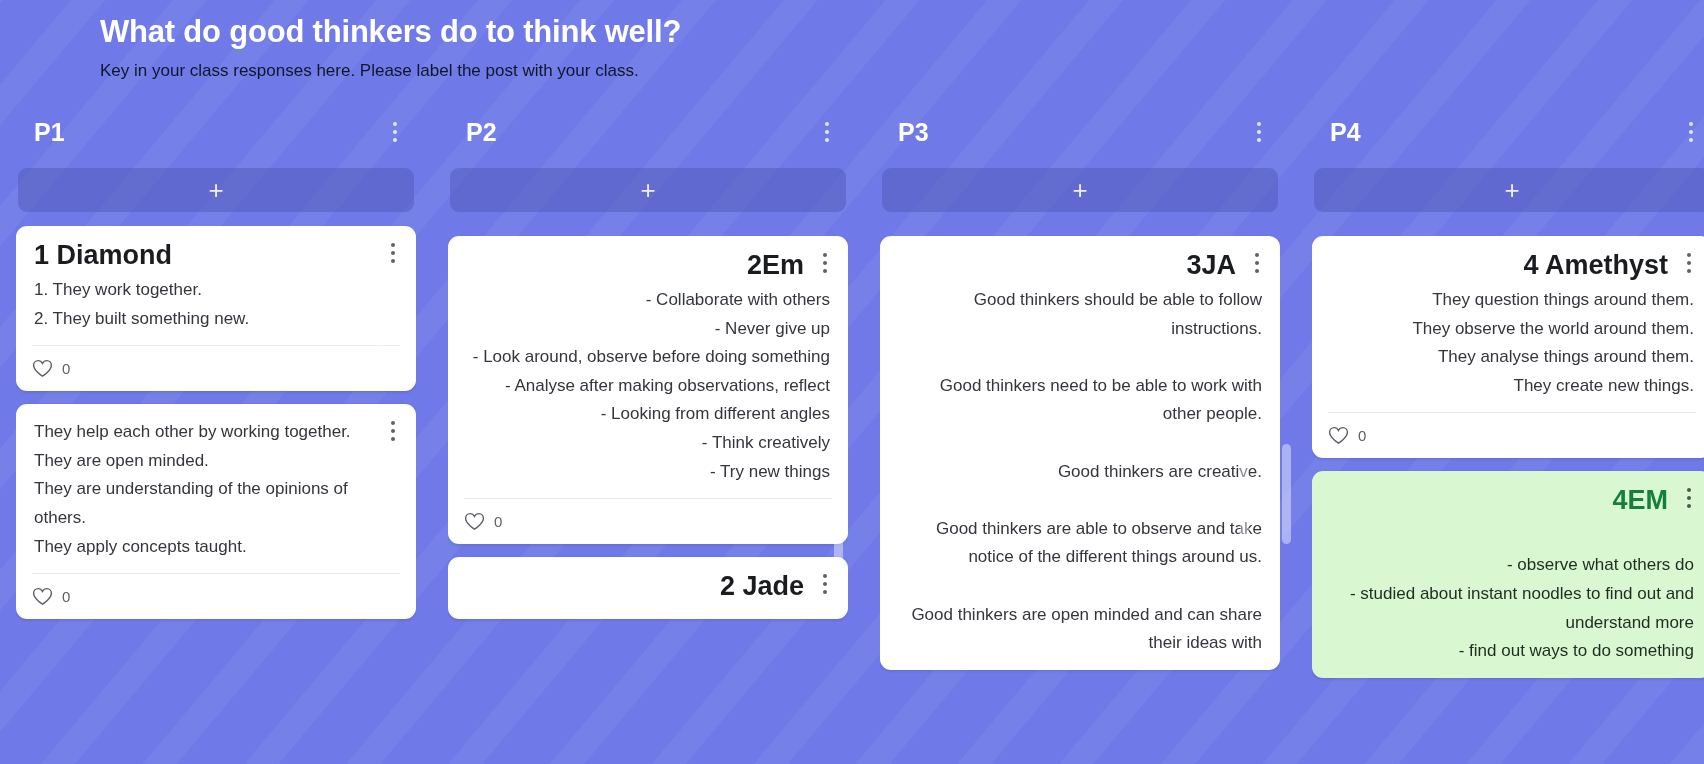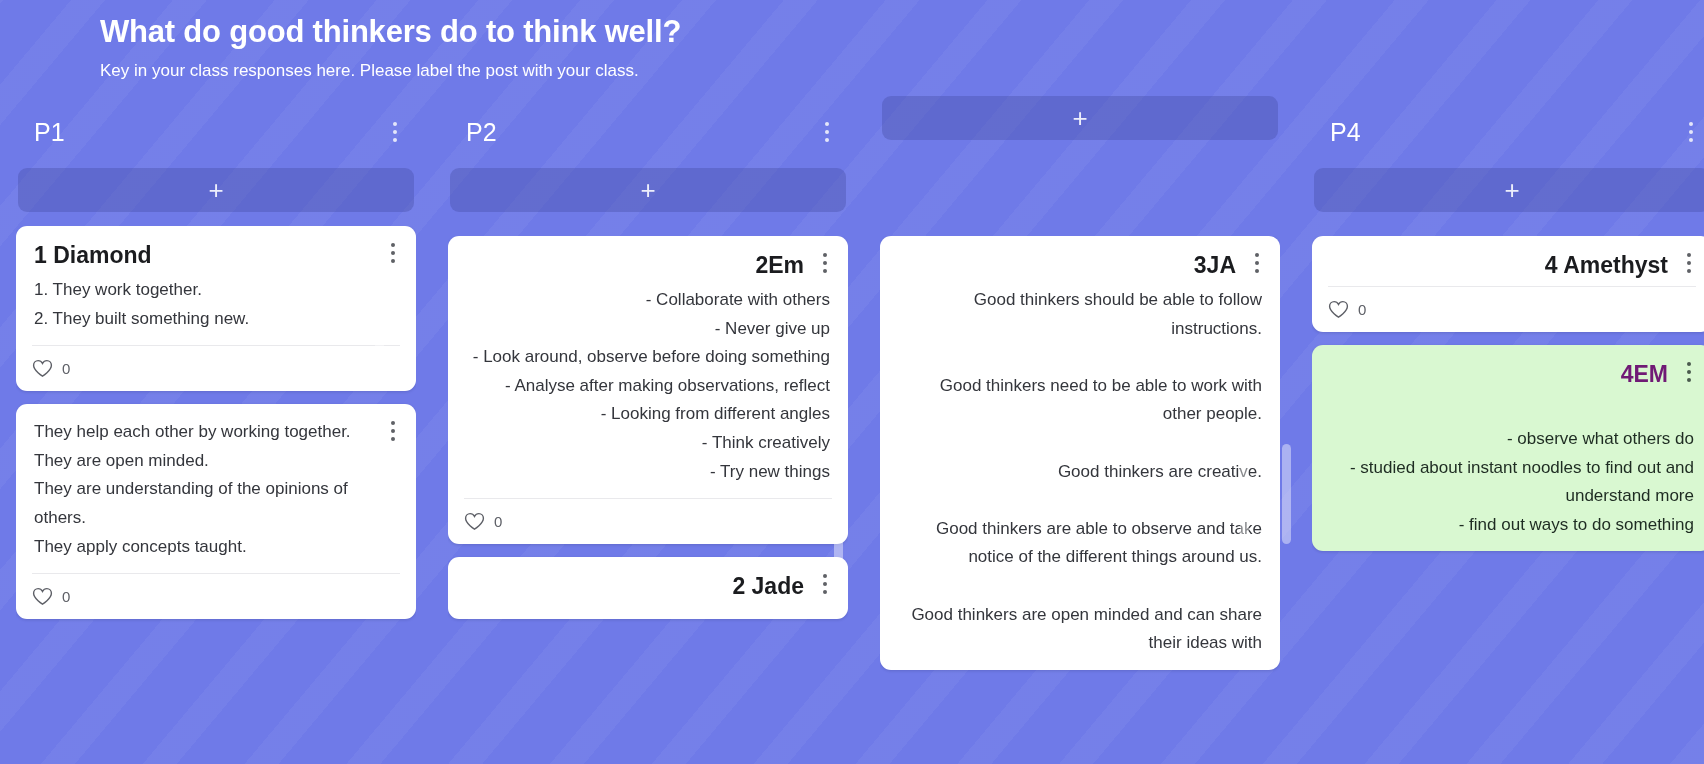--- a/index.html
+++ b/index.html
@@ -12,50 +12,50 @@
        rgba(255,255,255,0.045) 0px,
        rgba(255,255,255,0.045) 26px,
        rgba(255,255,255,0.0) 26px,
        rgba(255,255,255,0.0) 78px);
     position:relative;
   }
 
   
   .board-header { position:absolute; left:0; top:0; width:1448px; height:96px; padding:6px 0 0 100px; }
   .board-title { font-size:31px; font-weight:bold; color:#ffffff; letter-spacing:-0.2px; line-height:52px; }
-  .board-subtitle { font-size:17px; color:#ffffff; line-height:26px; font-weight:400; }
+  .board-subtitle { font-size:17px; color:#0f172a; line-height:26px; font-weight:400; }
 
   
   .columns { position:absolute; left:0; top:96px; width:1704px; height:668px; display:flex; }
   .column { width:432px; flex:0 0 432px; position:relative; padding:0 16px; }
 
   .col-head { height:72px; display:flex; align-items:center; justify-content:space-between;
               padding:0 10px 0 18px; }
-  .col-title { font-size:25px; font-weight:normal; color:#ffffff; }
+  .col-title { font-size:25px; font-weight:bold; color:#ffffff; }
 
   .kebab { width:22px; height:26px; display:flex; flex-direction:column; align-items:center;
            justify-content:center; gap:4px; cursor:pointer; }
   .kebab i { display:block; width:4px; height:4px; border-radius:50%; background:#e4e6fa; }
   .kebab.dark i { background:#5f6166; }
   .kebab.green i { background:#4a5a4d; }
 
   .add-btn { height:44px; margin:0 2px 14px 2px; border-radius:9px; background:rgba(60,66,150,0.30);
              display:flex; align-items:center; justify-content:center; cursor:pointer; }
   .add-btn .plus { color:#eceefb; font-size:26px; font-weight:300; line-height:26px; }
 
   
   .card-list { position:absolute; left:16px; top:130px; width:400px; bottom:0; overflow:hidden; }
   .col-2 .card-list, .col-3 .card-list, .col-4 .card-list { top:140px;text-align:right; }
 
   .card { background:#ffffff; border-radius:11px; margin-bottom:13px; padding:14px 18px 0 18px;
           box-shadow:0 1px 3px rgba(30,32,80,0.18); position:relative; }
   .card.green { background:#d9f8d1; }
-  .card-title { font-size:23px; font-weight:bold; color:#1b1c1f; line-height:30px;
+  .card-title { font-size:27px; font-weight:bold; color:#1b1c1f; line-height:30px;
                 padding-right:26px; margin-bottom:6px; }
-  .card.green .card-title { color:#701a75; }
+  .card.green .card-title { color:#15803d; }
   .card-body { font-size:17px; color:#34363c; line-height:28.6px; white-space:pre-line;
                padding-bottom:12px; }
   .card.green .card-body { color:#1e2c22;margin-top:36px; }
   .card .kebab { position:absolute; right:12px; top:14px; }
 
   .card-foot { border-top:1px solid #e9e9ec; height:46px; display:flex; align-items:center;
                gap:9px; margin:0 -2px; }
   .heart { width:21px; height:19px; display:inline-block; position:relative; cursor:pointer; }
   .heart svg { display:block; }
   .like-count { font-size:15px; color:#5d5f66; }
@@ -177,20 +177,28 @@
           </span>
         <div class="card-title">2 Jade</div>
         <div class="card-body"></div>
       </div>
 
     </div>
     <div class="scrollbar" style="left:402px; top:376px; height:106px;"></div>
   </div>
 
   <div class="column col-3">
+    <div class="col-head">
+      <span class="col-title">P3</span>
+      <span class="kebab">
+          <i></i>
+          <i></i>
+          <i></i>
+        </span>
+    </div>
     <div class="add-btn">
       <span class="plus">+</span>
     </div>
     <div class="card-list">
 
       <div class="card">
         <span class="kebab dark">
             <i></i>
             <i></i>
             <i></i>
@@ -225,20 +233,24 @@
     </div>
     <div class="card-list">
 
       <div class="card">
         <span class="kebab dark">
             <i></i>
             <i></i>
             <i></i>
           </span>
         <div class="card-title">4 Amethyst</div>
+        <div class="card-body">They question things around them.
+They observe the world around them.
+They analyse things around them.
+They create new things.</div>
         <div class="card-foot">
           <span class="heart">
             <svg width="21" height="19" viewBox="0 0 21 19">
                 <path d="M10.5 17.2C10.5 17.2 1.6 11.6 1.6 6.2c0-2.6 2-4.6 4.5-4.6 2 0 3.6 1.3 4.4 2.8.8-1.5 2.4-2.8 4.4-2.8 2.5 0 4.5 2 4.5 4.6 0 5.4-8.9 11-8.9 11z" fill="none" stroke="#5d5f66" stroke-width="1.4"></path>
               </svg>
           </span>
           <span class="like-count">0</span>
         </div>
       </div>
 

